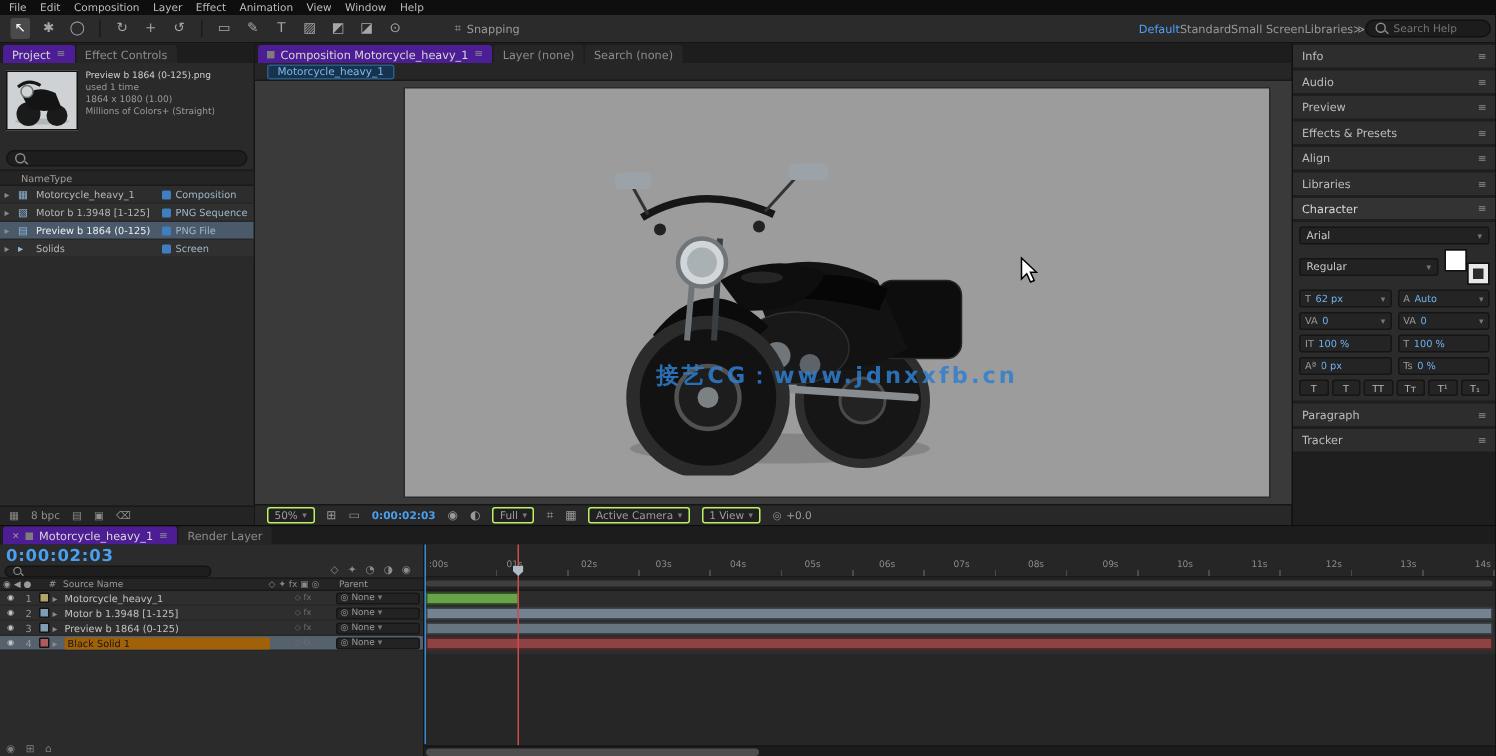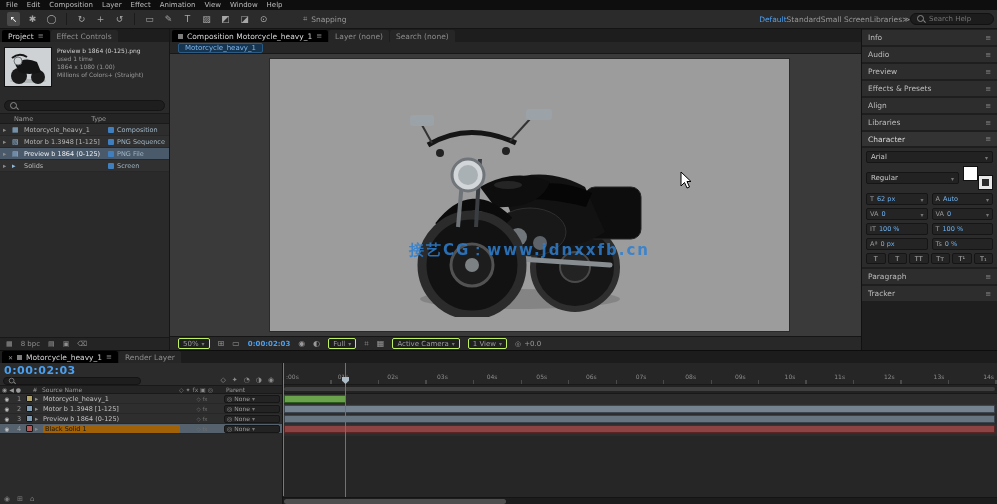--- a/index.html
+++ b/index.html
@@ -21,51 +21,51 @@
 .searchhelp{display:flex;align-items:center;gap:4px;background:#1c1c1c;border:1px solid #111;border-radius:8px;padding:1px 6px}
 .searchhelp input{background:transparent;border:none;outline:none;color:#8a8a8a;font-size:7px;width:58px;font-family:inherit}
 .mag{width:8px;height:8px;position:relative;display:inline-block;flex:none}
 .mag::before{content:"";position:absolute;left:0;top:0;width:5px;height:5px;border:1px solid #8a8a8a;border-radius:50%}
 .mag::after{content:"";position:absolute;left:5.5px;top:6px;width:3px;height:1px;background:#8a8a8a;transform:rotate(45deg)}
 
 
 .main{position:absolute;left:0;top:29px;right:0;height:321px;display:flex}
 .tabstrip{height:13px;background:#1d1d1d;display:flex;align-items:flex-end;gap:1px;padding:0 2px;font-size:7.5px;white-space:nowrap;overflow:hidden}
 .tab{background:#262626;color:#8c8c8c;height:12px;display:flex;align-items:center;gap:4px;padding:0 6px;border-radius:2px 2px 0 0}
-.tab.active{background:#000000;color:#d6d6d6}
+.tab.active{background:#4c1d95;color:#d6d6d6}
 .panelmenu{color:#8a8a8a;font-size:7px}
 .closex{color:#9a9a9a;font-size:6px}
 .tab-dot{width:5px;height:5px;background:#7d7d7d;display:inline-block}
 
 
 .project-panel{width:170px;background:#2a2a2a;border-right:1px solid #161616;position:relative;display:flex;flex-direction:column}
 .proj-preview{display:flex;gap:5px;padding:5px 4px;height:56px}
 .thumb{width:48px;height:40px;background:#cfd2d4;border:1px solid #111;flex:none}
 .proj-meta{font-size:6px;color:#9a9a9a;line-height:8px;overflow:hidden}
 .pm-name{color:#d0d0d0}
 .proj-search{margin:2px 4px;height:11px;background:#1e1e1e;border:1px solid #141414;border-radius:7px;display:flex;align-items:center;gap:4px;padding:0 5px}
 .proj-search input{background:transparent;border:none;outline:none;width:100%;color:#aaa;font-size:7px;font-family:inherit}
 .proj-cols{height:11px;background:#242424;border-top:1px solid #1a1a1a;border-bottom:1px solid #1a1a1a;display:flex;align-items:center;font-size:6.5px;color:#9a9a9a;padding:0 14px}
-.proj-cols .col-type{margin-left:58px}
+.proj-cols .col-type{}
 .prow{height:12px;display:flex;align-items:center;gap:3px;padding:0 3px;font-size:6.5px;background:#2d2d2d;border-bottom:1px solid #272727;color:#b7b7b7}
 .prow:nth-child(even){background:#303030}
 .prow.selected{background:#4b5a6b;color:#eceef0}
 .prow .arrow{color:#8a8a8a;width:6px}
 .picon{color:#8fb7d8;font-size:7px;width:9px}
 .pname{flex:1;overflow:hidden;white-space:nowrap;text-overflow:ellipsis}
 .ptype{width:58px;display:flex;align-items:center;gap:3px;color:#9fb6c6;overflow:hidden;white-space:nowrap}
 .tchip{width:6px;height:6px;background:#3f7fbf;border-radius:1px;flex:none}
 .proj-footer{position:absolute;bottom:0;left:0;right:0;height:13px;background:#242424;border-top:1px solid #181818;display:flex;align-items:center;gap:8px;padding:0 6px;color:#8f8f8f;font-size:7px}
 
 
 .center-panel{flex:1;background:#232323;display:flex;flex-direction:column;min-width:0}
 .breadcrumb-row{height:12px;background:#262626;border-bottom:1px solid #181818;display:flex;align-items:center;padding:0 8px}
 .crumb{background:#17344f;border:1px solid #2a5a86;color:#7fb8ef;font-size:7px;padding:0 6px;border-radius:2px;height:10px;line-height:9px}
 .viewer{flex:1;position:relative;background:#3a3a3a;overflow:hidden}
-.comp-image{position:absolute;left:100px;top:5px;width:519px;height:272px;background:#9c9c9c;box-shadow:0 0 0 1px #2a2a2a;overflow:hidden}
+.comp-image{position:absolute;left:100px;top:5px;width:576px;height:272px;background:#9c9c9c;box-shadow:0 0 0 1px #2a2a2a;overflow:hidden}
 .moto{position:absolute;left:110px;top:8px}
 .watermark{position:absolute;left:0;right:0;top:182px;text-align:center;font-size:15px;font-weight:bold;letter-spacing:2px;color:#2e7fd0;opacity:.85}
 .cursor{position:absolute;left:410px;top:112px}
 .viewer-bar{height:14px;background:#282828;border-top:1px solid #161616;display:flex;align-items:center;gap:8px;padding:0 8px;font-size:7px;color:#9c9c9c;white-space:nowrap;overflow:hidden}
 .vb-select{display:flex;align-items:center;gap:3px;background:#202020;border:1px solid #bef264;border-radius:2px;padding:0 4px;height:11px}
 .caret{color:#777;font-size:6px}
 .vb-icon{font-size:8px;color:#9a9a9a}
 .vb-time{color:#4aa0f0;font-weight:bold}
 .vb-exposure{display:flex;align-items:center;gap:3px;color:#9a9a9a}
 

